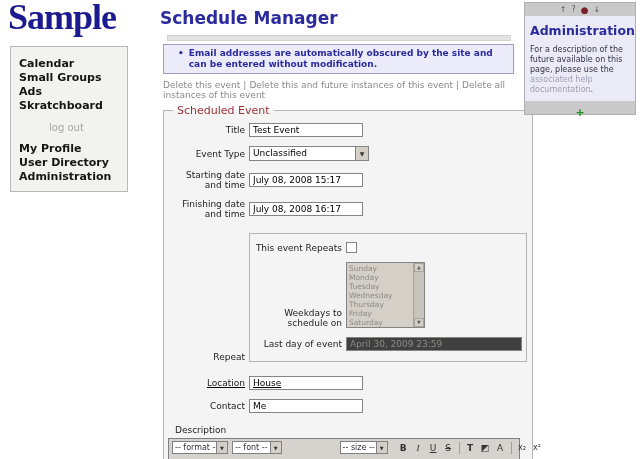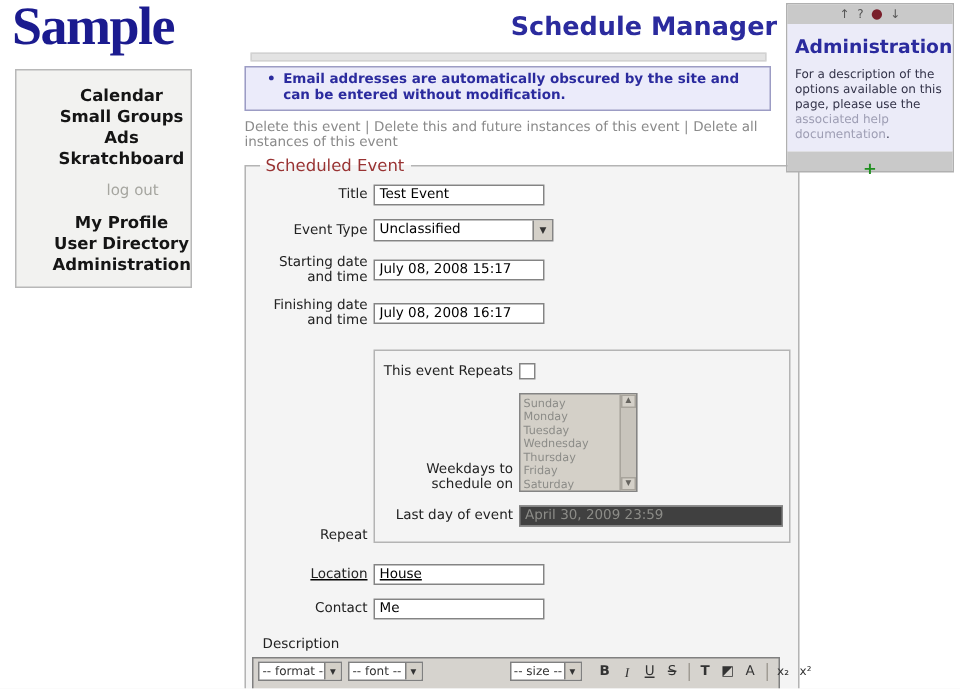--- a/index.html
+++ b/index.html
@@ -6,27 +6,27 @@
   html,body { width:640px; height:459px; }
   body { font-family:"DejaVu Sans", sans-serif; background:#ffffff; }
   #screen { position:relative; width:640px; height:459px; overflow:hidden; background:#fff; }
 
   
   .logo { position:absolute; left:8px; top:-4px; font-family:"Liberation Serif", serif;
           font-weight:bold; font-size:36px; color:#1b1b8f; letter-spacing:-1px; }
   .nav-box { position:absolute; left:10px; top:46px; width:118px; height:146px;
              background:#f2f2f0; border:1px solid #b8b8b8; padding-top:10px; }
   .nav-item { display:block; font-size:11px; font-weight:bold; color:#151515;
-              line-height:14px; padding-left:24px; text-decoration:none; cursor:pointer;text-align:center; }
-  .logout { display:block; font-size:10px; color:#a6a6a0; padding-left:60px;
+              line-height:14px; padding-left:8px; text-decoration:none; cursor:pointer; }
+  .logout { display:block; font-size:10px; color:#a6a6a0; padding-left:38px;
             margin:9px 0 9px 0; cursor:pointer; }
 
   
   .main { position:absolute; left:160px; top:0; width:358px; }
-  .page-title { text-align:right; margin-top:8px; font-size:17px; font-weight:bold; color:#2b2b9e; }
+  .page-title { text-align:left; margin-top:8px; font-size:17px; font-weight:bold; color:#2b2b9e; }
   .divider-bar { margin:7px 0 0 7px; width:344px; height:6px; background:#e3e3e3; border:1px solid #d2d2d2; }
   .notice { margin:3px 0 0 3px; width:351px; background:#ebebfa; border:1px solid #9c9cc4;
             padding:3px 6px 3px 8px; display:flex; }
   .notice-bullet { color:#2b2b9e; font-weight:bold; font-size:9px; margin:0 5px 0 6px; }
   .notice-text { font-size:9px; font-weight:bold; color:#2b2b9e; line-height:11px; }
   .action-links { margin:6px 0 0 3px; font-size:9px; color:#8a8a8a; }
   .action-links a { color:#8a8a8a; text-decoration:none; cursor:pointer; }
   .action-sep { margin:0 3px; }
 
   fieldset.sched { margin:4px 0 0 3px; width:355px; height:500px; background:#f4f4f4;
@@ -266,20 +266,20 @@
 
   <div class="admin-box">
     <div class="admin-head">
       <span class="ctrl-icon">↑</span>
       <span class="ctrl-icon">?</span>
       <span class="ctrl-icon ctrl-close">●</span>
       <span class="ctrl-icon">↓</span>
     </div>
     <div class="admin-body">
       <div class="admin-title">Administration</div>
-      <div class="admin-text"><span>For a description of the options available on this page, please use the </span><span class="admin-link">associated help documentation</span><span>.</span></div>
+      <div class="admin-text"><span>For a description of the future available on this page, please use the </span><span class="admin-link">associated help documentation</span><span>.</span></div>
     </div>
     <div class="admin-foot">
       <span class="plus-icon">+</span>
     </div>
   </div>
 
 </div>
 
 </body></html>

